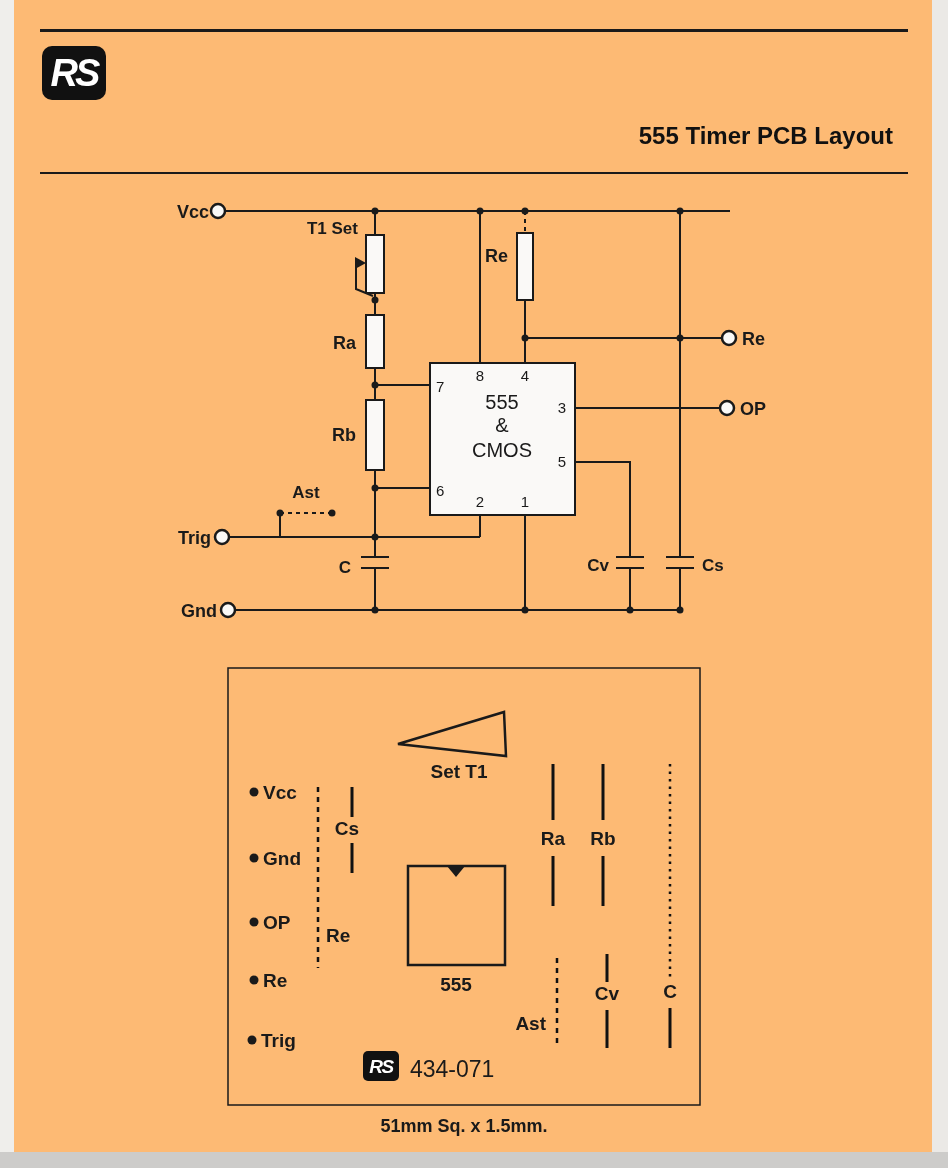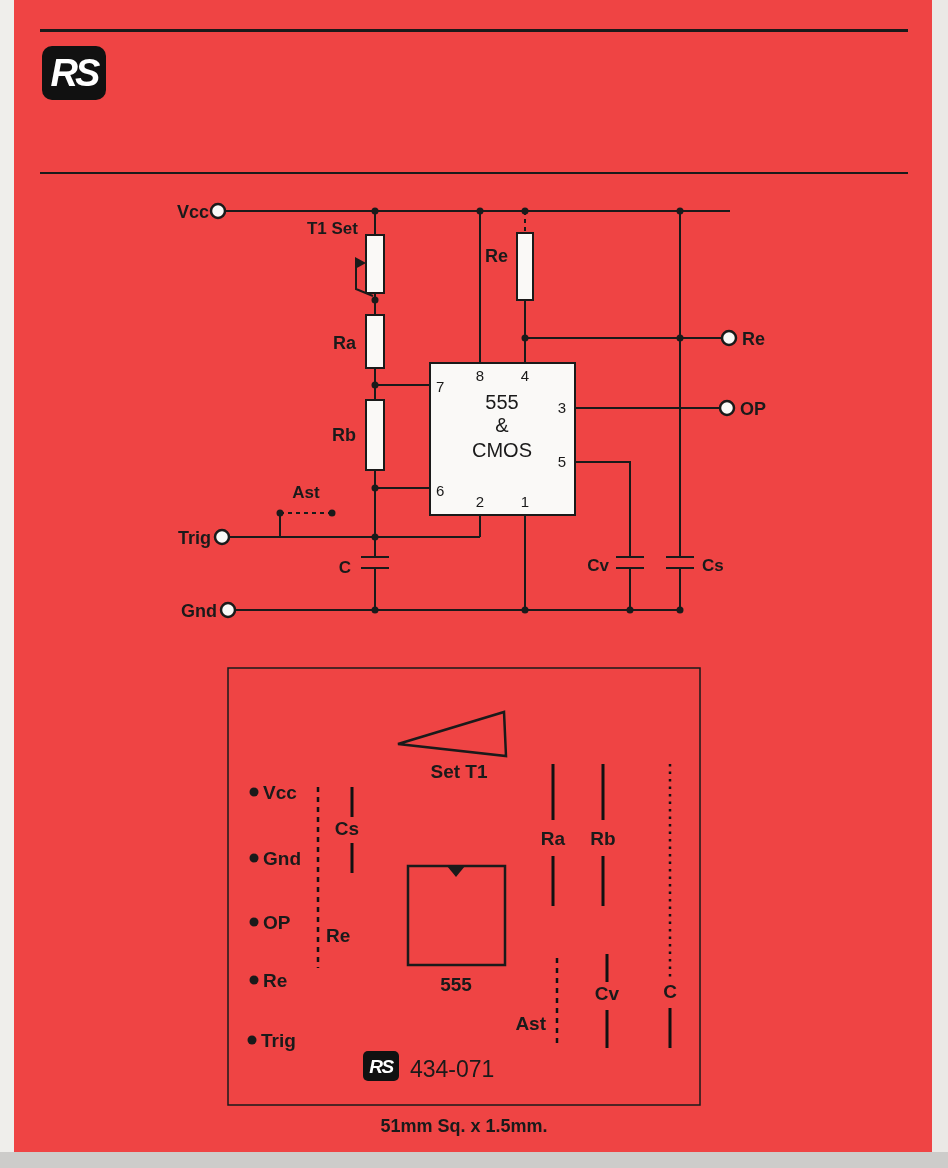--- a/index.html
+++ b/index.html
@@ -1,16 +1,16 @@
 <!DOCTYPE html>
 <html><head>
 <meta charset="utf-8">
 <style>
   html,body{margin:0;padding:0;background:#e9e8e5;}
-  .page{position:relative;width:948px;height:1168px;margin:0 auto;background:#ef4444;overflow:hidden;
+  .page{position:relative;width:948px;height:1168px;margin:0 auto;background:#fdba74;overflow:hidden;
         font-family:"Liberation Sans",sans-serif;color:#1a1a1a;}
   .edge-left{position:absolute;left:0;top:0;width:14px;height:1168px;background:#efeeeb;}
   .edge-right{position:absolute;right:0;top:0;width:16px;height:1168px;background:#ebe9e6;}
   .bottom-strip{position:absolute;left:0;bottom:0;width:948px;height:16px;background:#cdccca;}
   .rule{position:absolute;background:#1a1a1a;}
   .rule-1{left:40px;top:29px;width:868px;height:3px;}
   .rule-2{left:40px;top:172px;width:868px;height:2px;}
   .logo-big{position:absolute;left:42px;top:46px;width:64px;height:54px;background:#111;border-radius:10px;
             display:flex;align-items:center;justify-content:center;color:#fff;
             font:italic 800 38px "Liberation Sans",sans-serif;letter-spacing:-3px;}
@@ -41,20 +41,21 @@
 
 <div class="page">
   <div class="edge-left"></div>
   <div class="edge-right"></div>
   <div class="bottom-strip"></div>
 
   <div class="rule rule-1"></div>
   <div class="logo-big">
       <span>RS</span>
     </div>
+  <div class="subtitle">555 Timer PCB Layout</div>
   <div class="rule rule-2"></div>
 
   <svg width="948" height="1168" viewBox="0 0 948 1168">
 
     <g>
       <g class="w">
         <path d="M225,211 H730"></path>
         <path d="M375,211 V235"></path>
         <path d="M375,293 V315"></path>
         <path d="M375,368 V400"></path>

